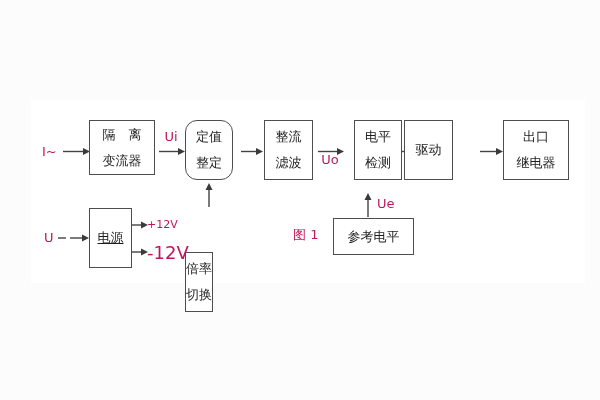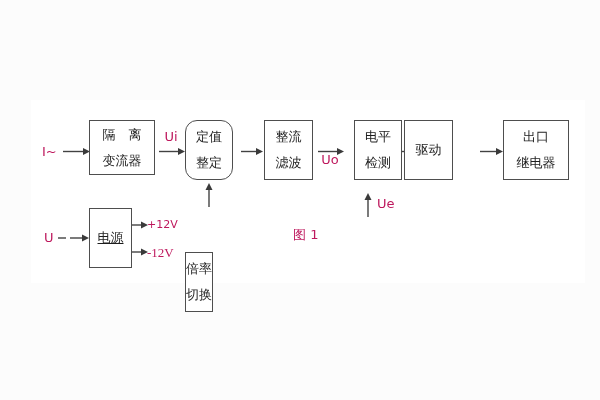--- a/index.html
+++ b/index.html
@@ -49,21 +49,21 @@
     font-size: 13px; line-height: 14px;
     color: #be185d;
     white-space: nowrap;
   }
   #l-current { left: 42px;  top: 145px; }
   #l-voltage { left: 44px;  top: 231px; }
   #l-ui      { left: 158px; top: 130px; width: 26px; text-align: center; }
   #l-uo      { left: 317px; top: 129px; width: 26px; text-align: center; margin-top: 24px; }
   #l-ue      { left: 377px; top: 197px; }
   #l-p12     { left: 147px; top: 218px; font-size: 11px; }
-  #l-n12     { left: 147px; top: 246px; font-size: 13px; font-family: Liberation Serif, serif; }
+  #l-n12     { left: 147px; top: 246px; font-size: 18px; }
   #l-caption { left: 293px; top: 228px; }
 </style>
 </head>
 <body>
 
 <div class="stage">
 
   <div class="panel"></div>
 
   <svg class="arrow-layer" viewBox="0 0 600 400">
@@ -145,20 +145,23 @@
 
   <div class="block" id="b-power">
     <span>电源</span>
   </div>
 
   <div class="block" id="b-ratio">
     <span>倍率</span>
     <span>切换</span>
   </div>
 
+  <div class="block" id="b-reference">
+    <span>参考电平</span>
+  </div>
 
   <span class="lbl" id="l-current">I~</span>
   <span class="lbl" id="l-voltage">U</span>
   <span class="lbl" id="l-ui">Ui</span>
   <span class="lbl" id="l-uo">Uo</span>
   <span class="lbl" id="l-ue">Ue</span>
   <span class="lbl" id="l-p12">+12V</span>
   <span class="lbl" id="l-n12">-12V</span>
   <span class="lbl" id="l-caption">图 1</span>
 

